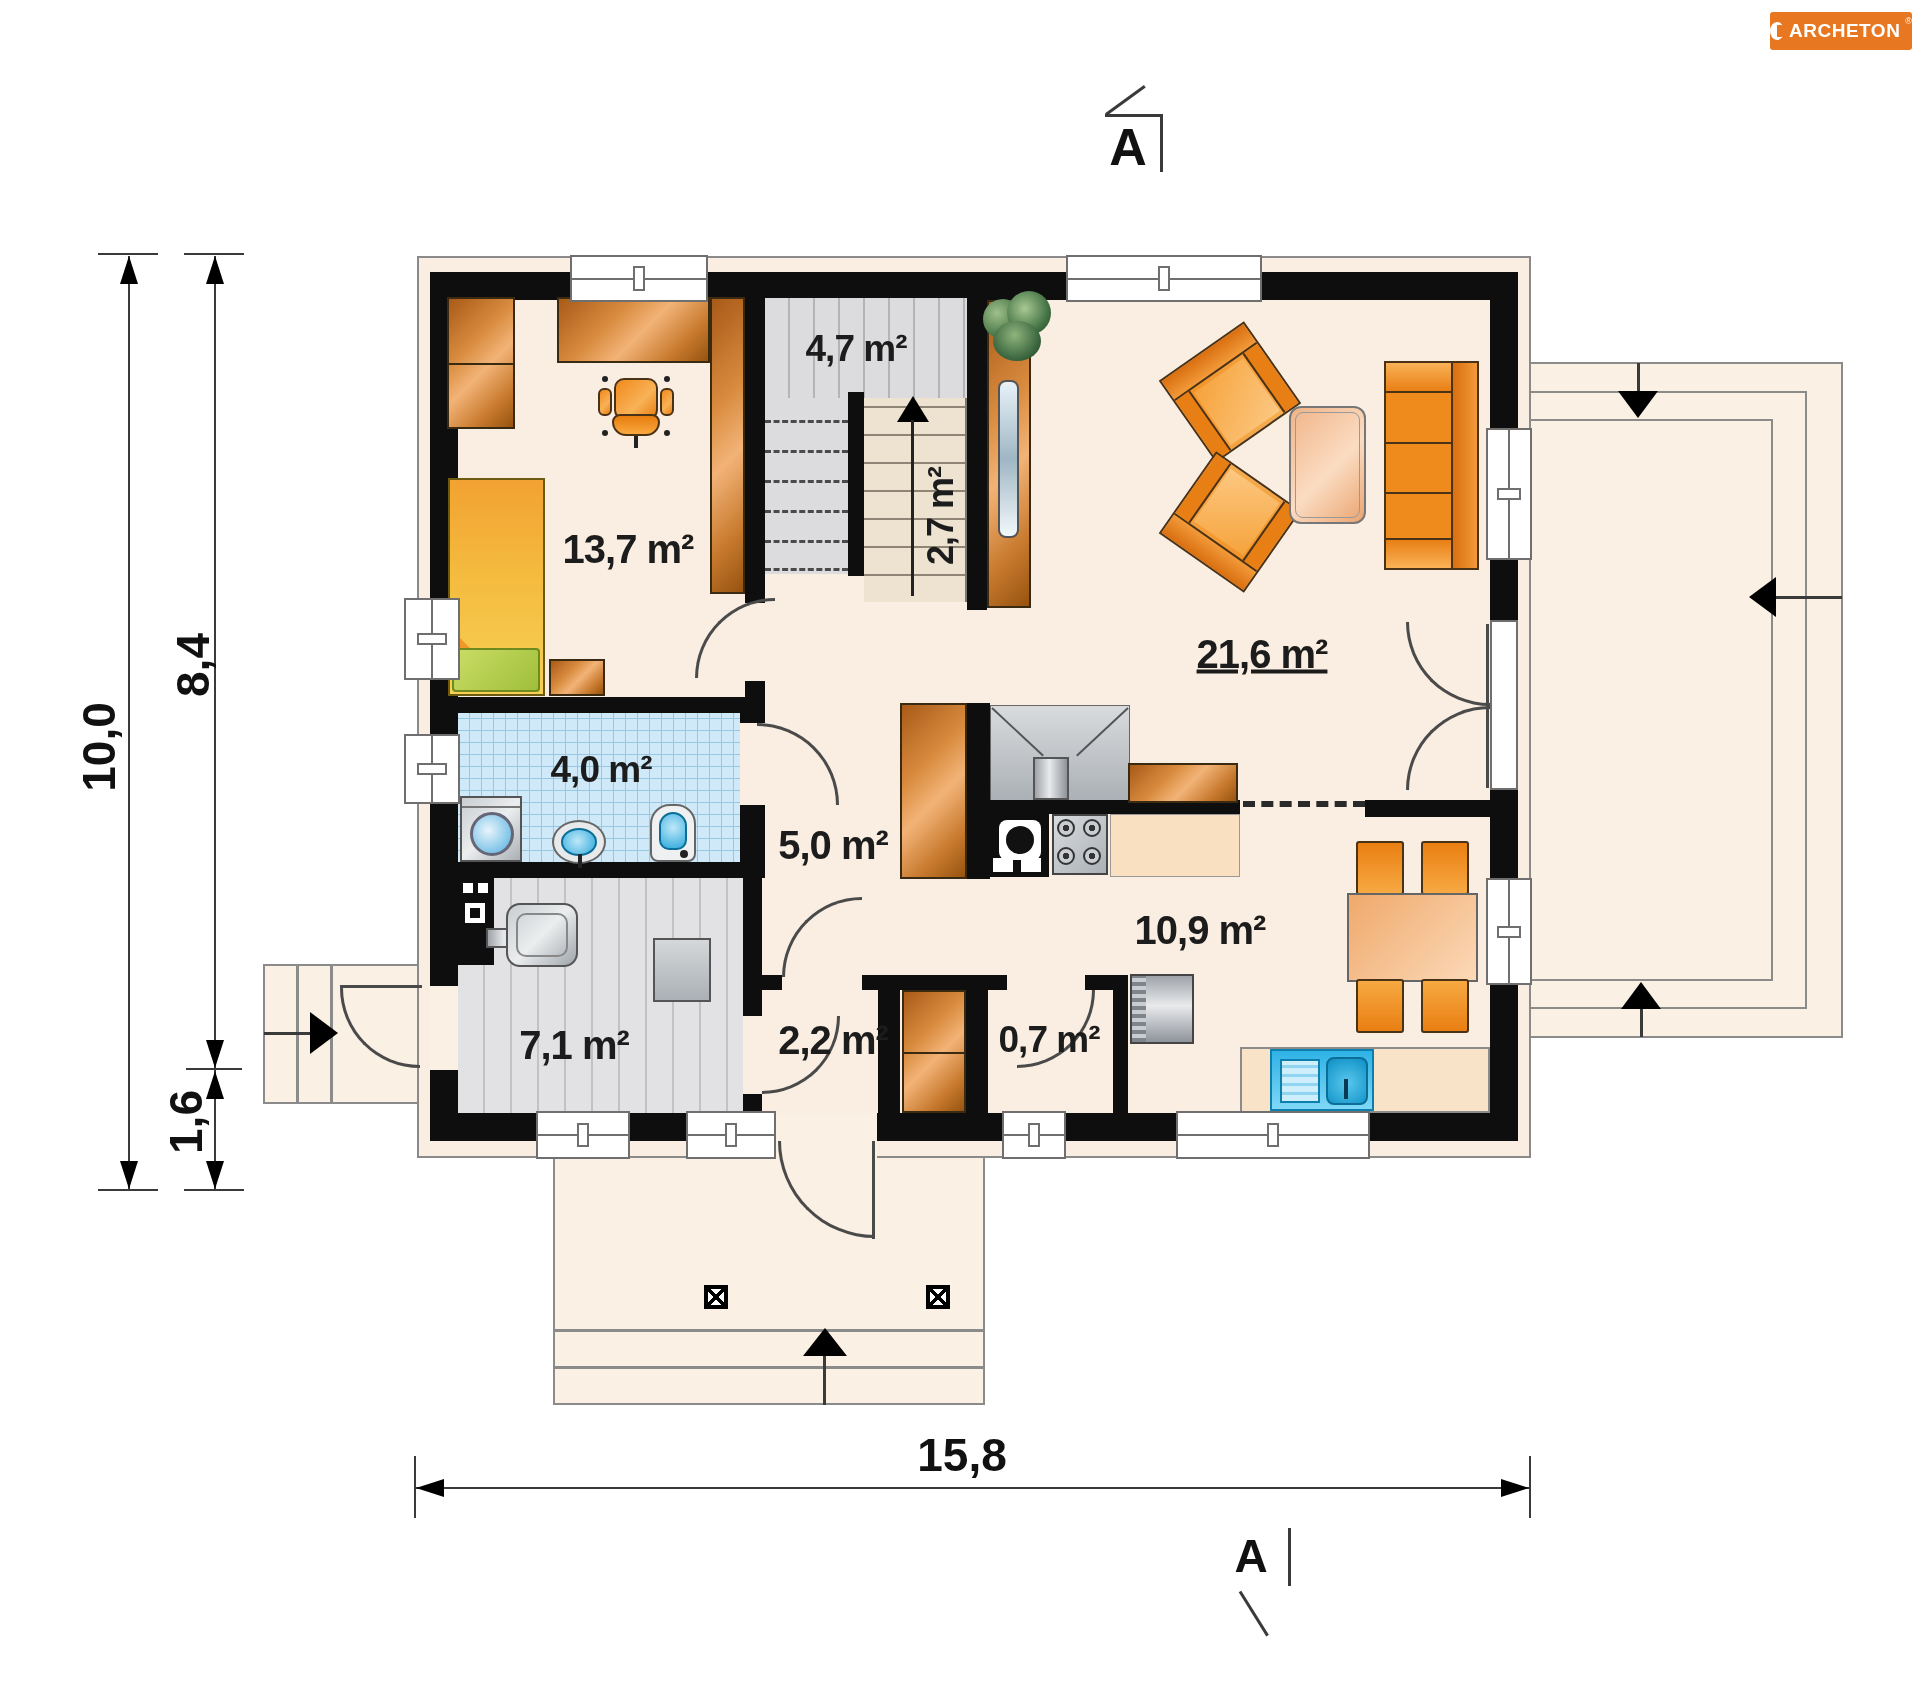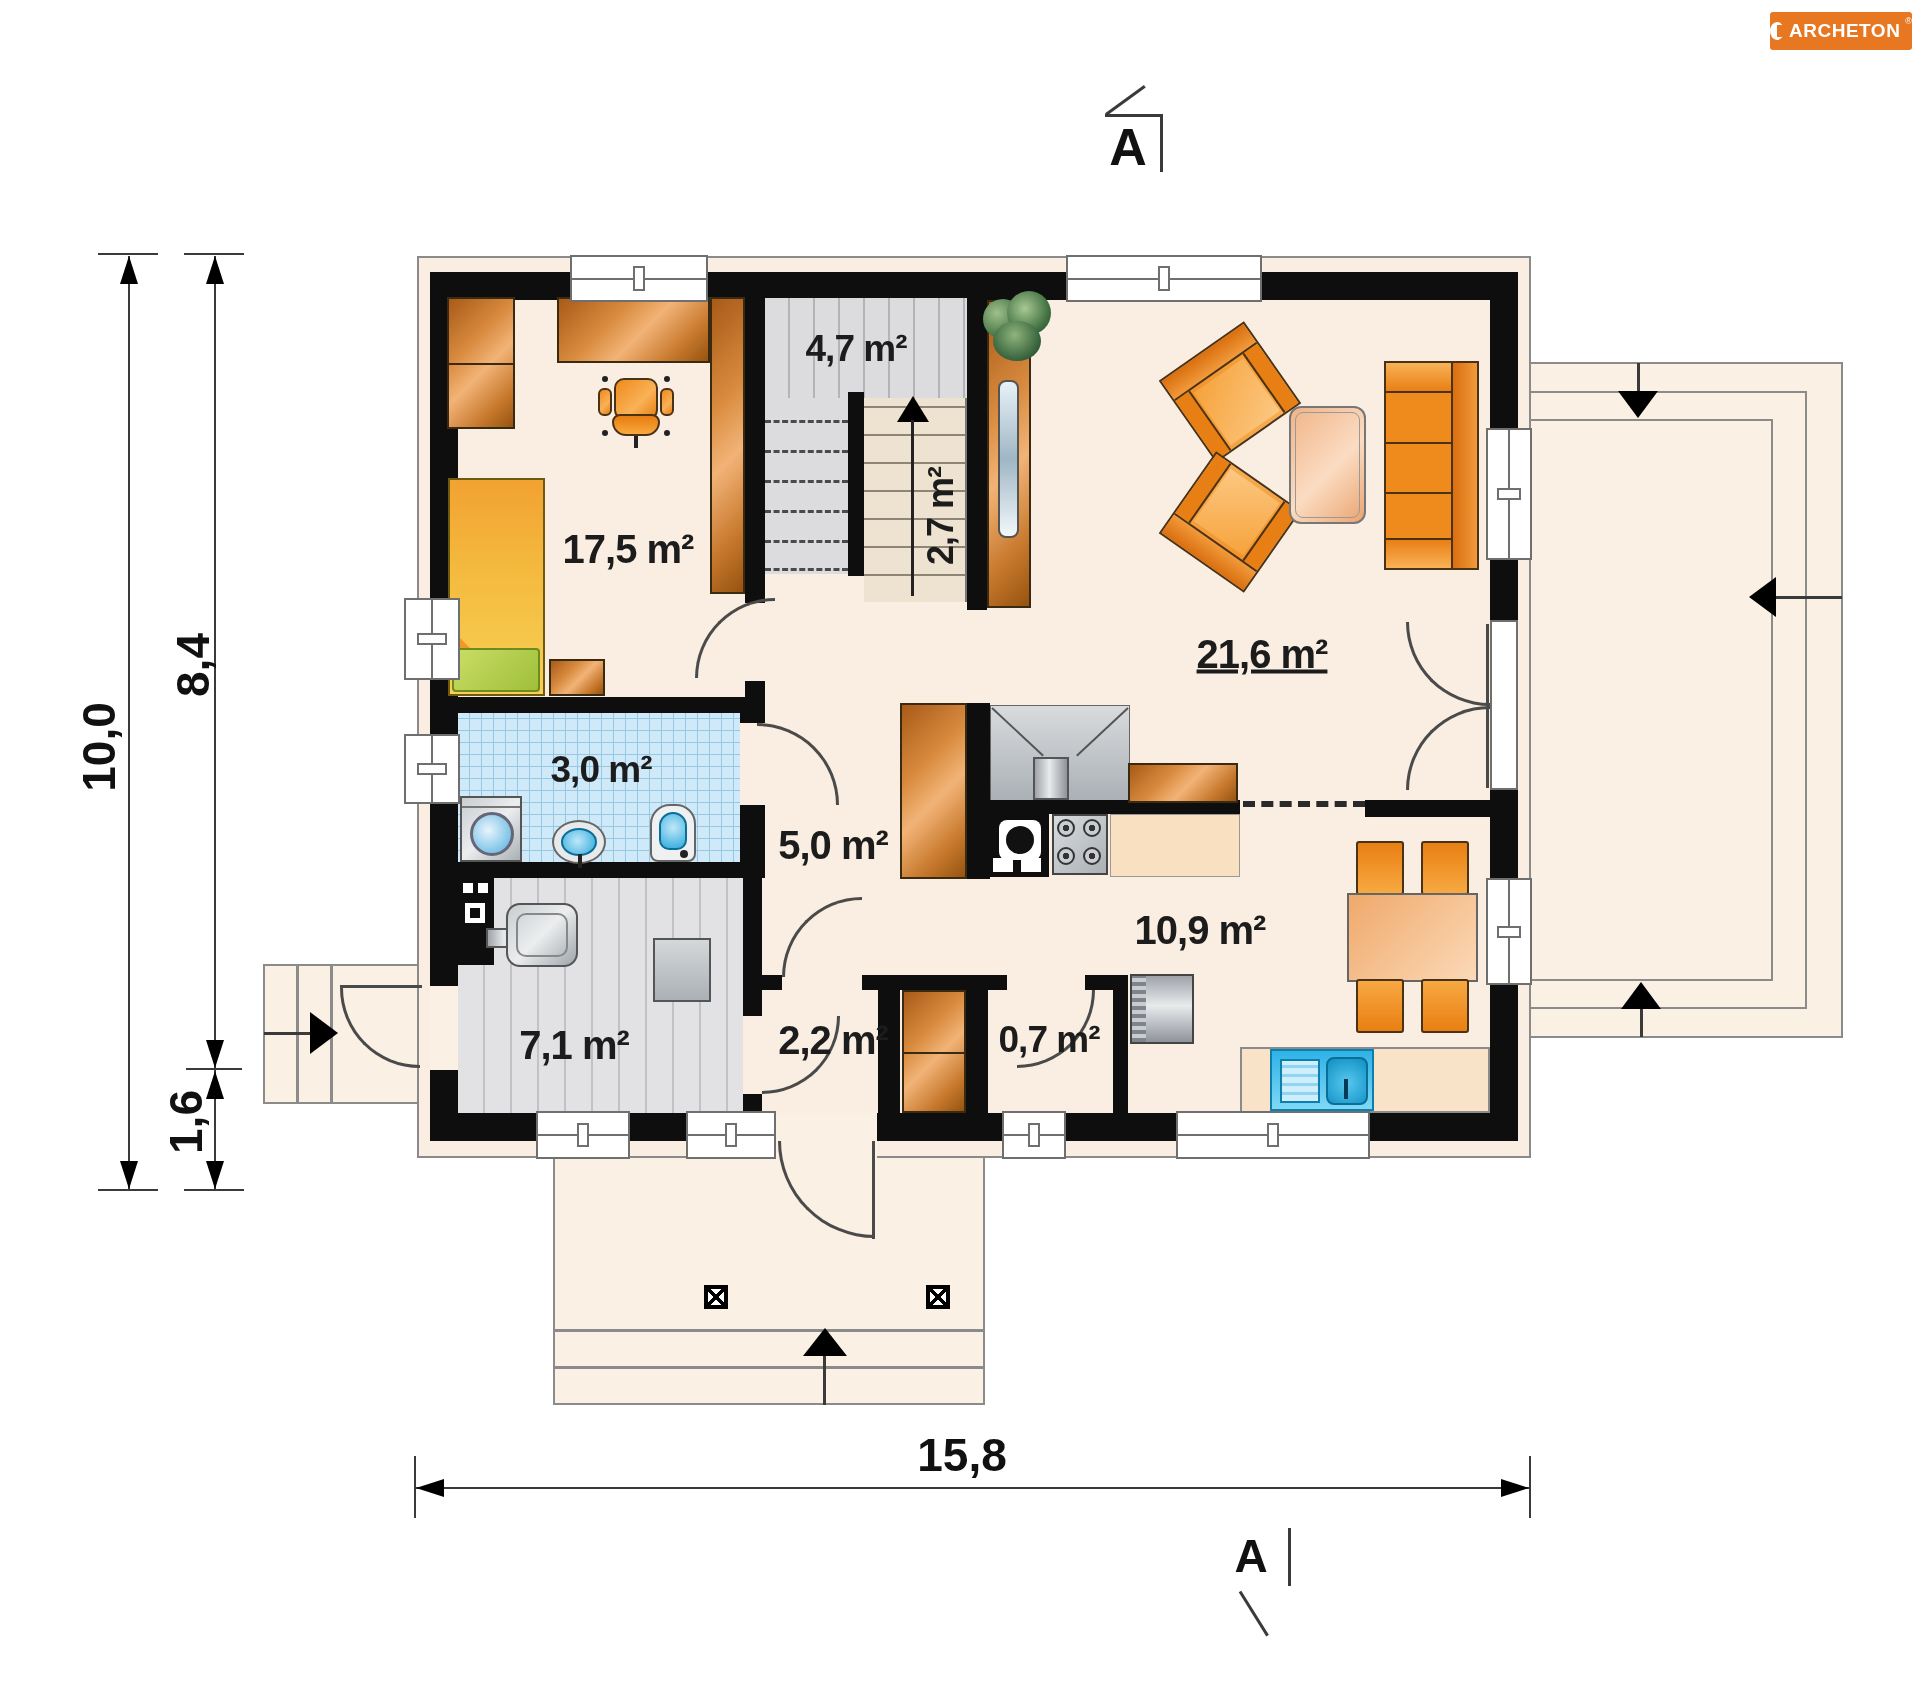--- a/index.html
+++ b/index.html
@@ -286,25 +286,25 @@
 
   <div class="abs" style="left:776px;top:1113px;width:101px;height:46px;background:#faf0e3;"></div>
   <div class="dline" style="left:872px;top:1141px;width:3px;height:98px;background:#4a4a4a;"></div>
   <div class="arc bl" style="left:778px;top:1141px;width:97px;height:97px;"></div>
 
   <div class="abs" style="left:1490px;top:620px;width:28px;height:170px;background:#fff;border:2px solid #6f6f6f;"></div>
   <div class="dline" style="left:1486px;top:624px;width:3px;height:164px;background:#4a4a4a;"></div>
   <div class="arc bl" style="left:1406px;top:622px;width:84px;height:84px;"></div>
   <div class="arc tl" style="left:1406px;top:706px;width:84px;height:84px;"></div>
 
-  <div class="lbl" style="left:628px;top:549px;">17,5 m²</div>
+  <div class="lbl" style="left:628px;top:549px;">13,7 m²</div>
   <div class="lbl" style="left:856px;top:349px;font-size:37px;text-align:right;">4,7 m²</div>
   <div class="lbl rot" style="left:941px;top:516px;font-size:36px;">2,7 m²</div>
   <div class="lbl" style="left:1262px;top:654px;text-decoration:underline;">21,6 m²</div>
-  <div class="lbl" style="left:601px;top:770px;font-size:37px;">3,0 m²</div>
+  <div class="lbl" style="left:601px;top:770px;font-size:37px;">4,0 m²</div>
   <div class="lbl" style="left:833px;top:845px;">5,0 m²</div>
   <div class="lbl" style="left:1200px;top:930px;text-align:center;">10,9 m²</div>
   <div class="lbl" style="left:574px;top:1045px;">7,1 m²</div>
   <div class="lbl" style="left:833px;top:1040px;">2,2 m²</div>
   <div class="lbl" style="left:1049px;top:1040px;font-size:37px;">0,7 m²</div>
 
   <div class="dline" style="left:128px;top:256px;width:2px;height:934px;"></div>
   <div class="dline" style="left:98px;top:253px;width:60px;height:2px;"></div>
   <div class="dline" style="left:98px;top:1189px;width:60px;height:2px;"></div>
   <div class="tri" style="left:120px;top:256px;border-left:9px solid transparent;border-right:9px solid transparent;border-bottom:28px solid #000;"></div>

